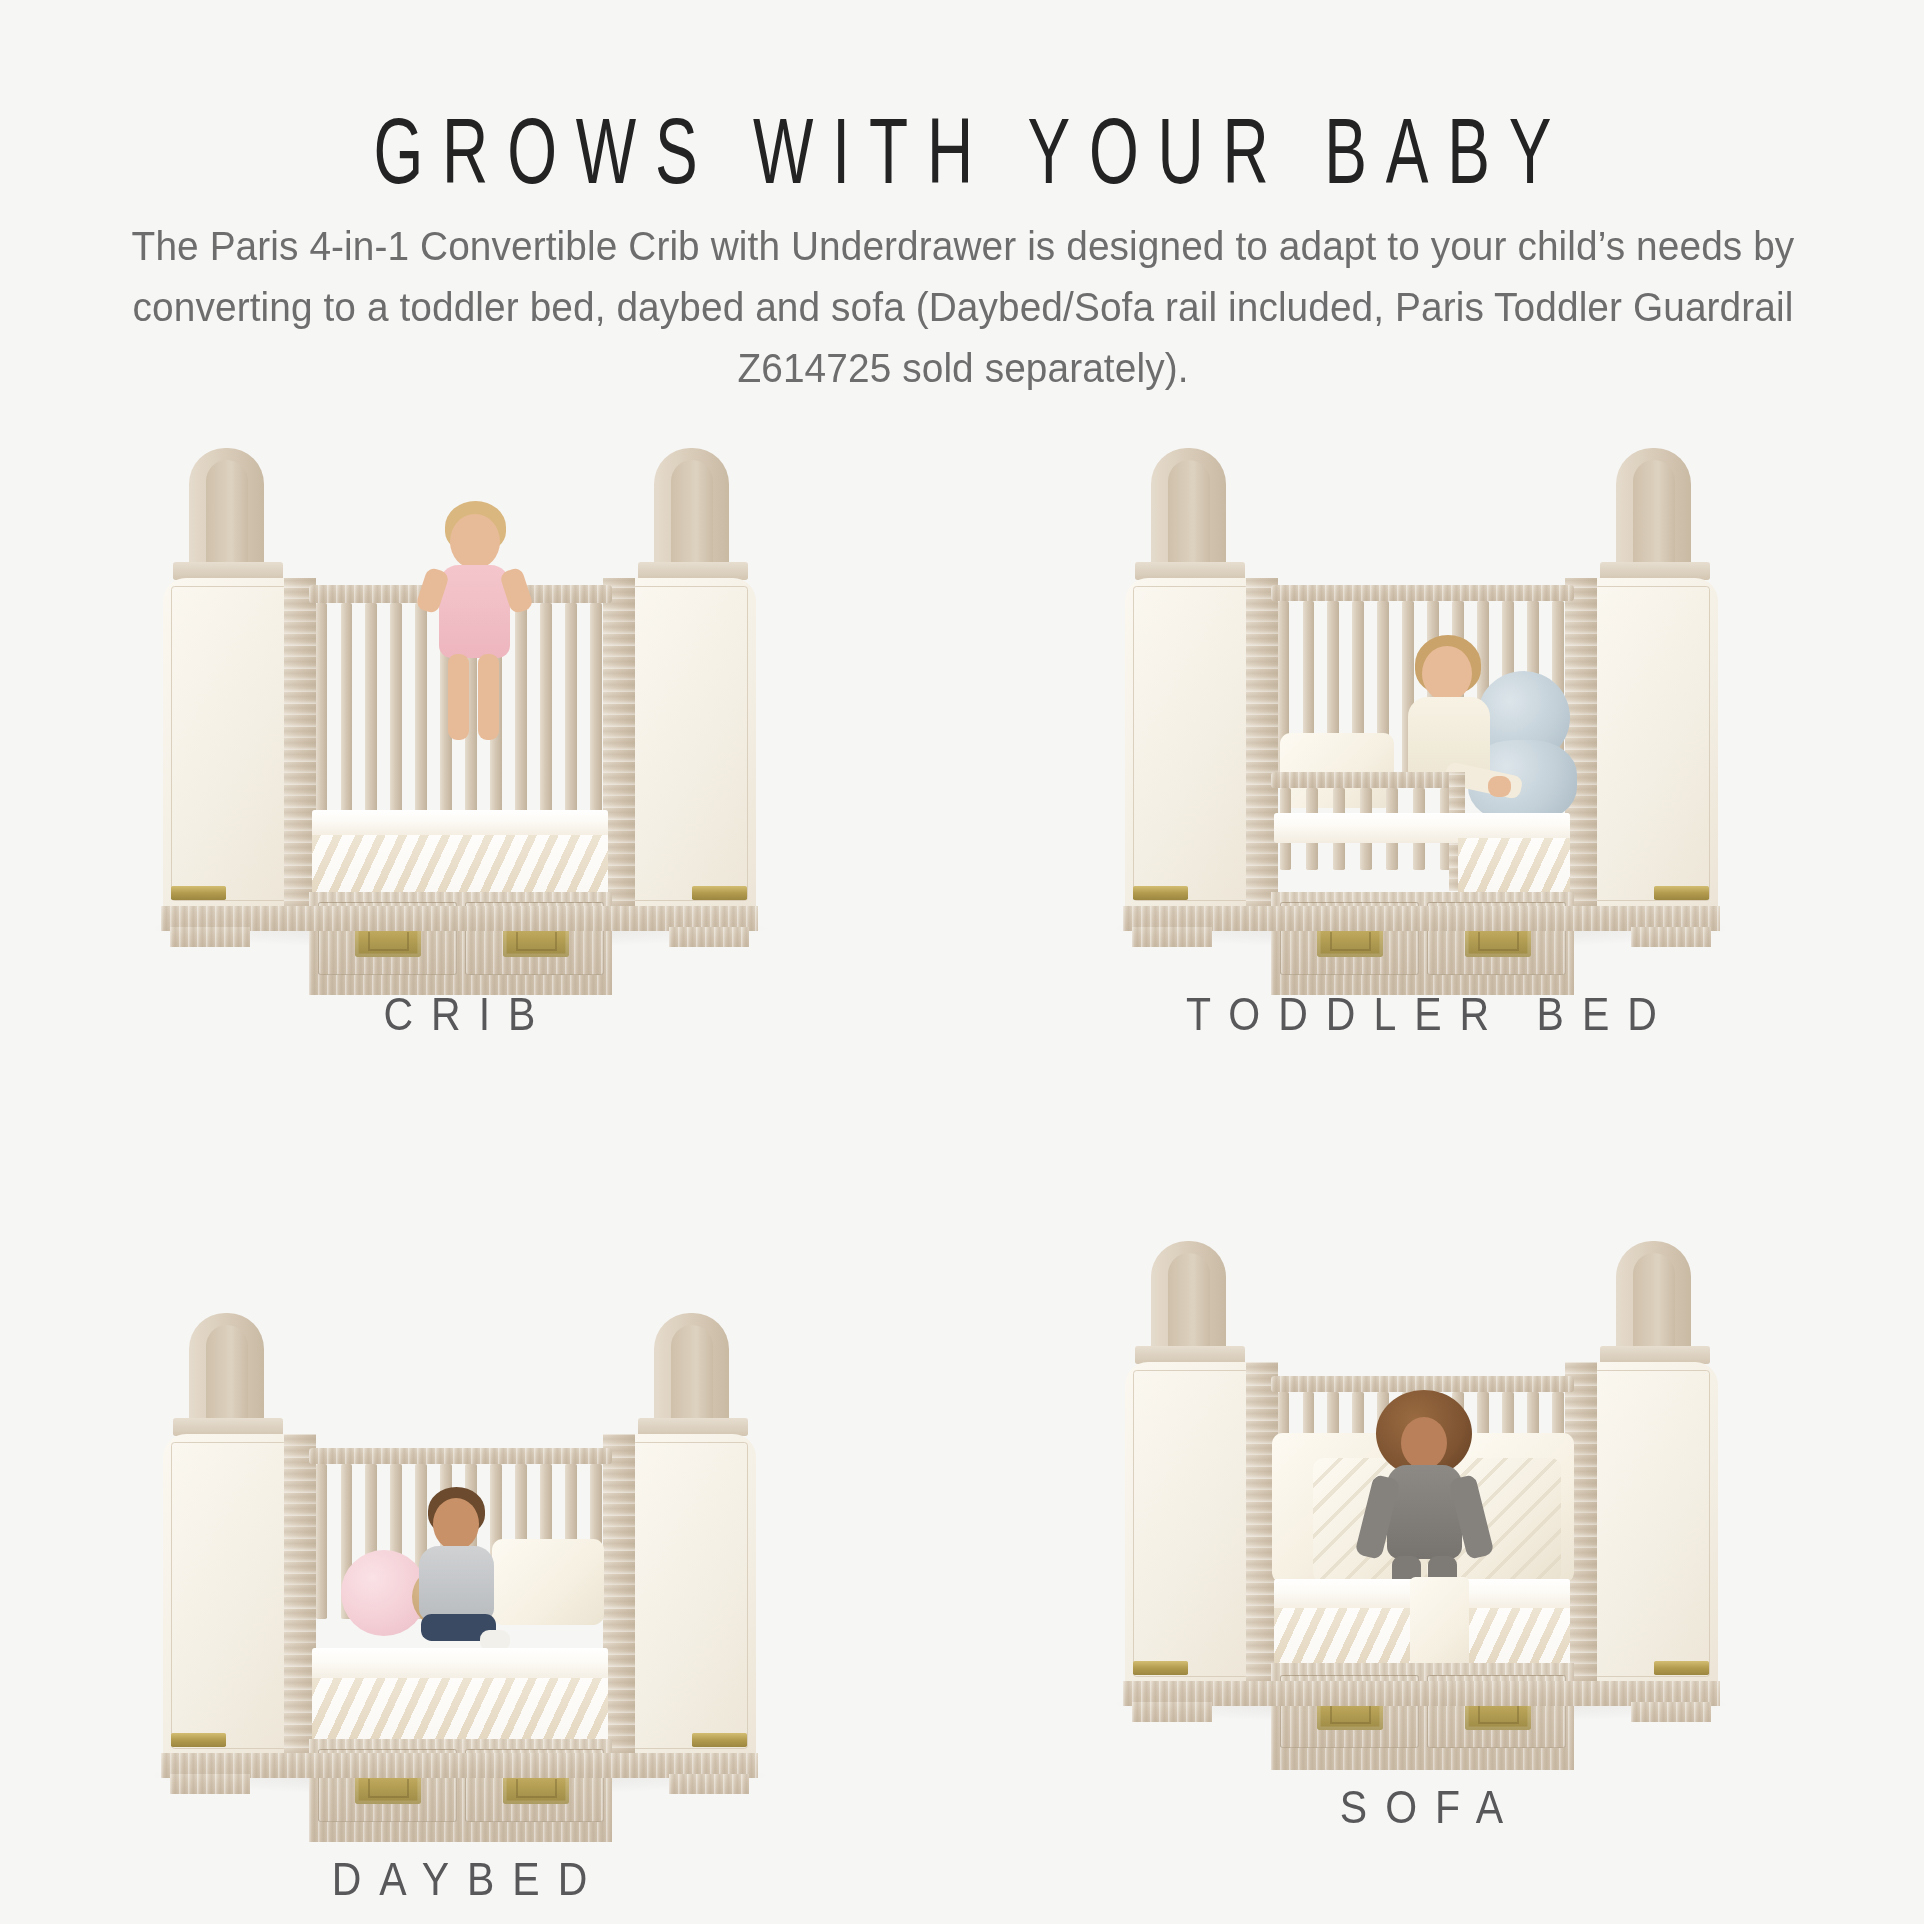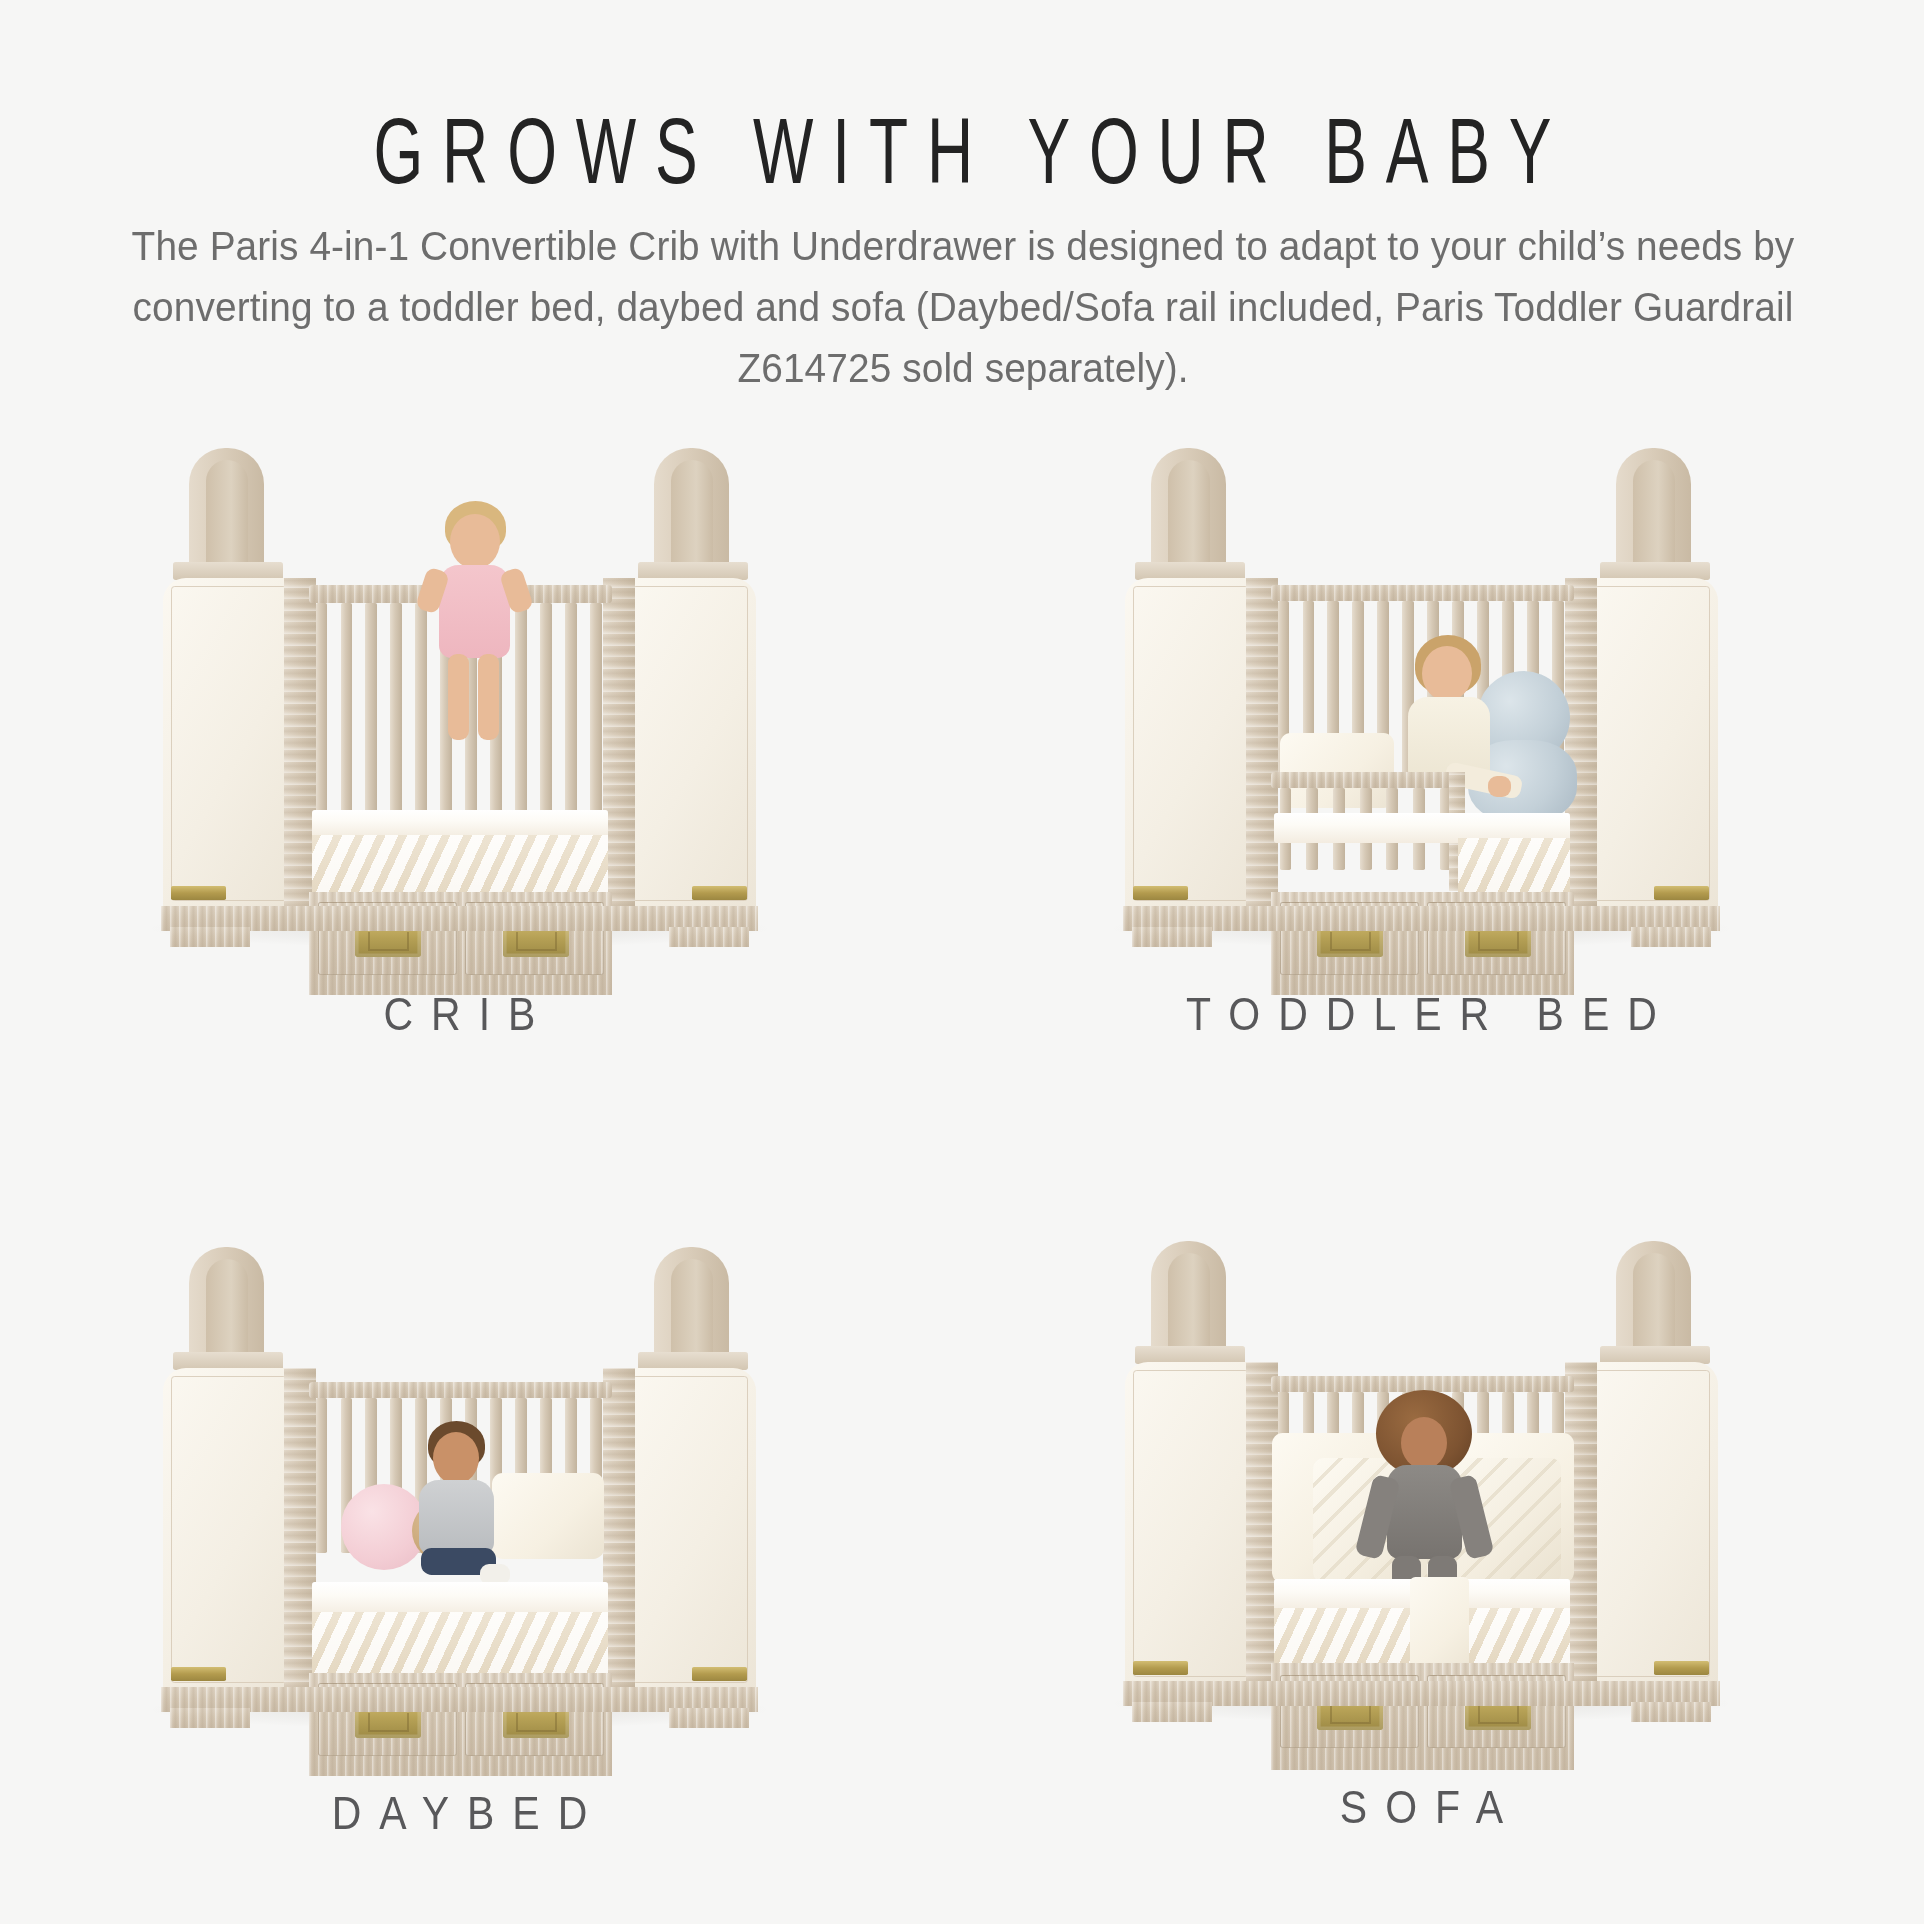--- a/index.html
+++ b/index.html
@@ -357,21 +357,21 @@
       <div class="wood" style="left:331px; top:456px; width:139px; height:73px; border:1.8px solid rgba(160,142,116,0.55); border-radius:2.7px;"></div>
       <div class="pull" style="left:369px; top:475px;"></div>
 
       <div class="wood" style="left:27px; top:460px; width:597px; height:25px;"></div>
       <div class="wood" style="left:36px; top:481px; width:80px; height:19.6px;"></div>
       <div class="wood" style="left:535px; top:481px; width:80px; height:19.6px;"></div>
     </div>
     <div class="caption" style="top:545px;">CRIB</div>
   </div>
 
-  <div class="cell" style="left:134px; top:1227px; width:651px; height:499px;">
+  <div class="cell" style="left:134px; top:1293px; width:651px; height:499px;">
     <div class="bed">
       <div class="shadow" style="left:18px; top:463px; width:615px; height:39px;"></div>
 
       <div class="post-arch" style="left:55px; top:19.6px; width:75px; height:110px;"></div>
       <div class="cap" style="left:39px; top:125px; width:110px; height:18px;"></div>
       <div class="uphol" style="left:28.5px; top:141px; width:132px; height:323px; border-radius:23px 5.3px 0 0;">
         <div class="uphol-inner"></div>
       </div>
       <div class="wood v" style="left:150px; top:141px; width:32px; height:337px;"></div>
       <div class="brass" style="left:37px; top:440px; width:55px; height:14.3px;"></div>

